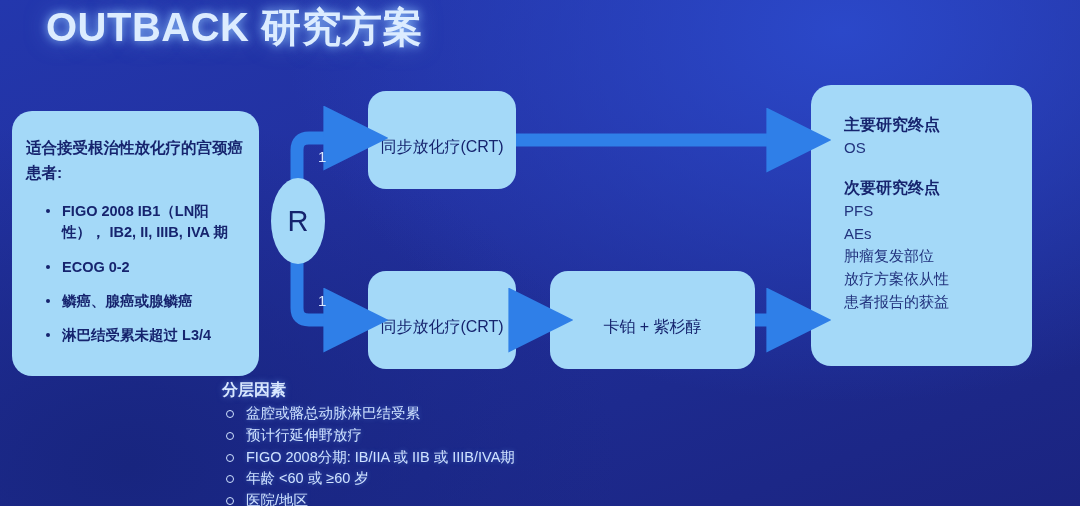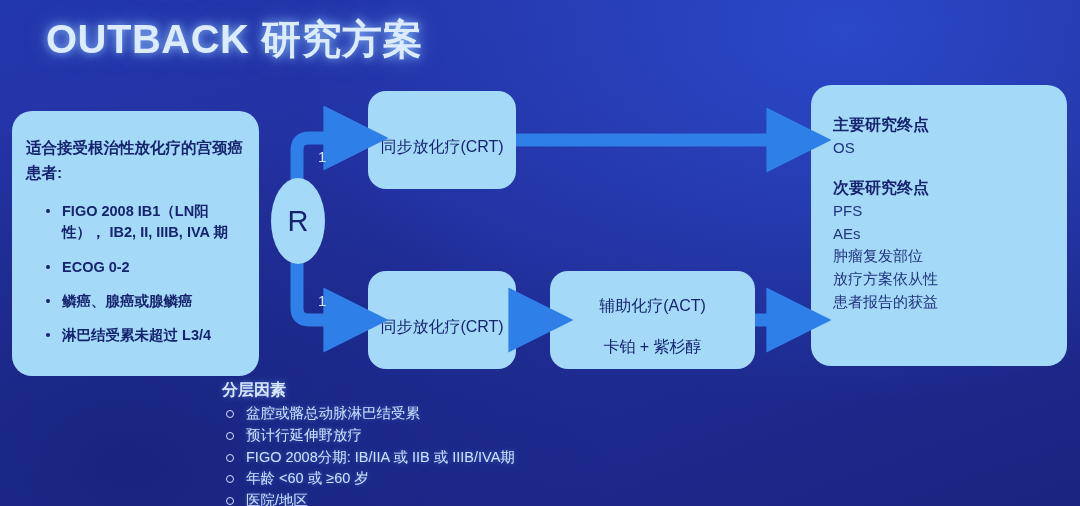--- a/index.html
+++ b/index.html
@@ -18,21 +18,21 @@
     background:
       radial-gradient(ellipse 900px 600px at 78% 6%, #2b48c9 0%, rgba(43,72,201,0) 62%),
       radial-gradient(ellipse 700px 500px at 12% 92%, #18257f 0%, rgba(24,37,127,0) 70%),
       linear-gradient(160deg, #2337ad 0%, #22309e 38%, #1d2a8e 70%, #1b2480 100%);
   }
 
   
   #title {
     position: absolute;
     left: 46px;
-    top: 12px;
+    top: 0;
     font-size: 40px;
     font-weight: bold;
     letter-spacing: 0.5px;
     color: #dcecff;
     text-shadow: 0 0 10px rgba(150,200,255,0.85), 0 0 22px rgba(110,170,255,0.55);
     white-space: nowrap;
   }
 
   
   .panel {
@@ -134,23 +134,23 @@
     line-height: 1.75;
     color: #16246e;
     white-space: nowrap;
     margin-top: 13px;
   }
 
   
   #endpoints {
     left: 811px;
     top: 85px;
-    width: 256px;
+    width: 221px;
     height: 281px;
-    padding: 28px 0 0 22px;
+    padding: 28px 0 0 33px;
     border-radius: 20px;
   }
   #endpoints .ep-head {
     font-size: 16px;
     font-weight: bold;
     color: #16246e;
     line-height: 1.5;
   }
   #endpoints .ep-item {
     font-size: 15px;
@@ -274,21 +274,20 @@
 
   <div class="panel" id="crt-top">
     <div class="box-line">同步放化疗(CRT)</div>
   </div>
 
   <div class="panel" id="crt-bottom">
     <div class="box-line">同步放化疗(CRT)</div>
   </div>
 
   <div class="panel" id="act-box">
-    <div class="box-line">辅助化疗(ACT)</div>
     <div class="box-line">卡铂 + 紫杉醇</div>
   </div>
 
   <div class="panel" id="endpoints">
     <div class="ep-head">主要研究终点</div>
     <div class="ep-item">OS</div>
 
     <div class="ep-gap"></div>
 
     <div class="ep-head">次要研究终点</div>

